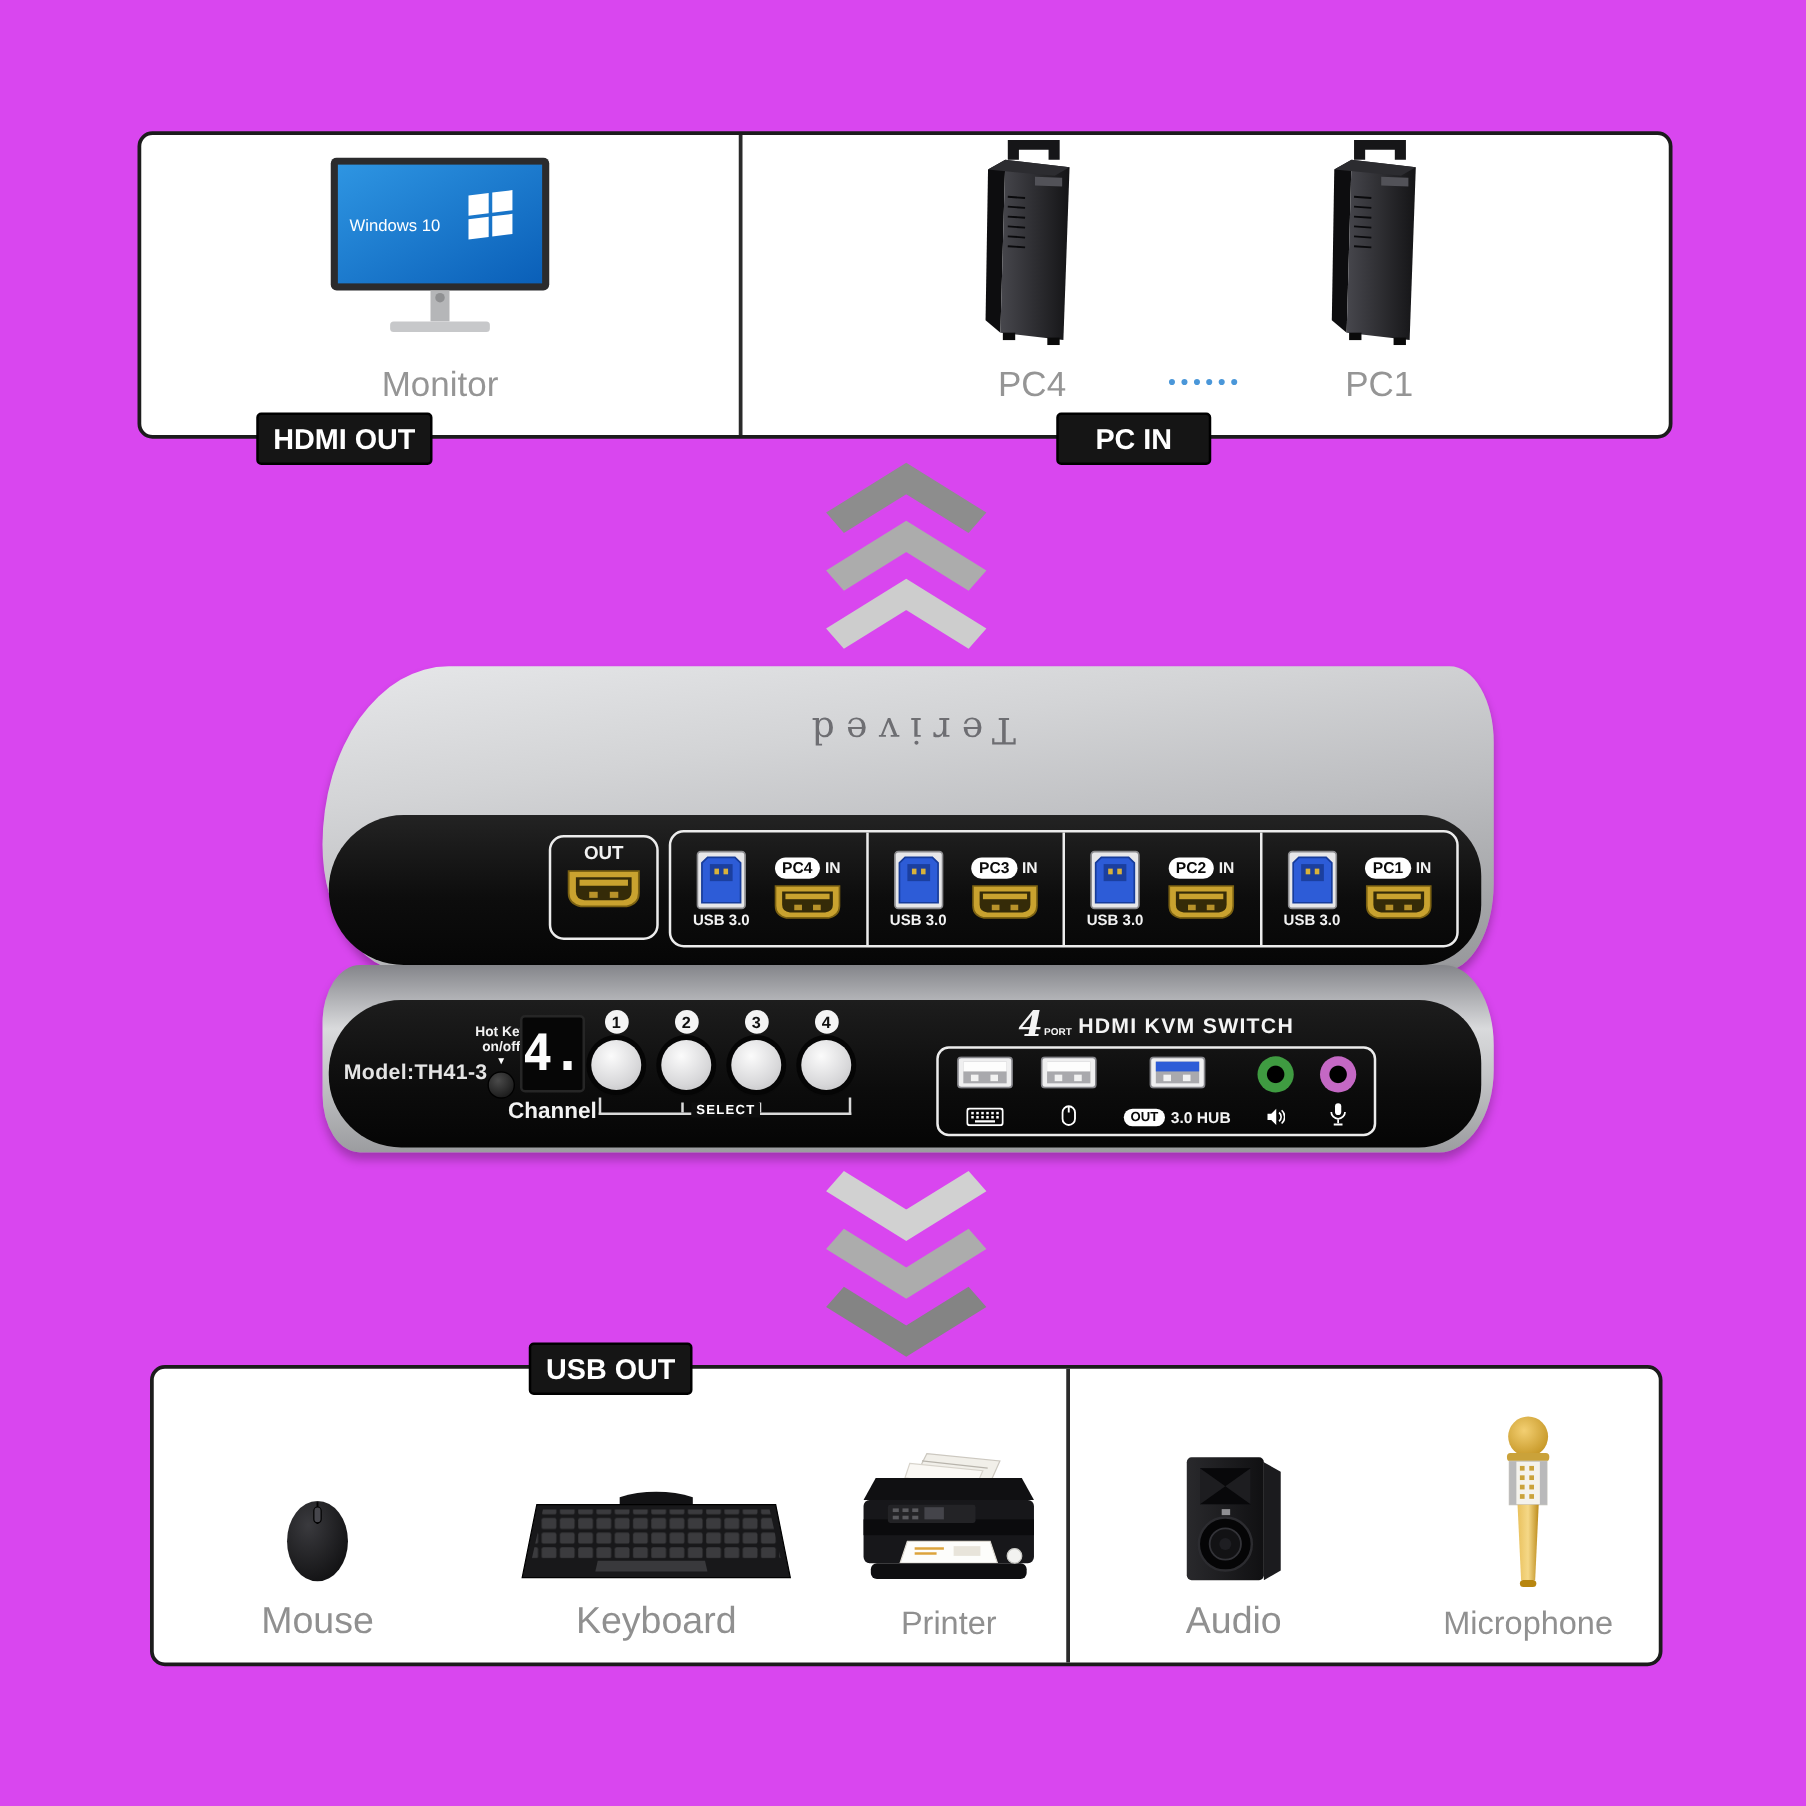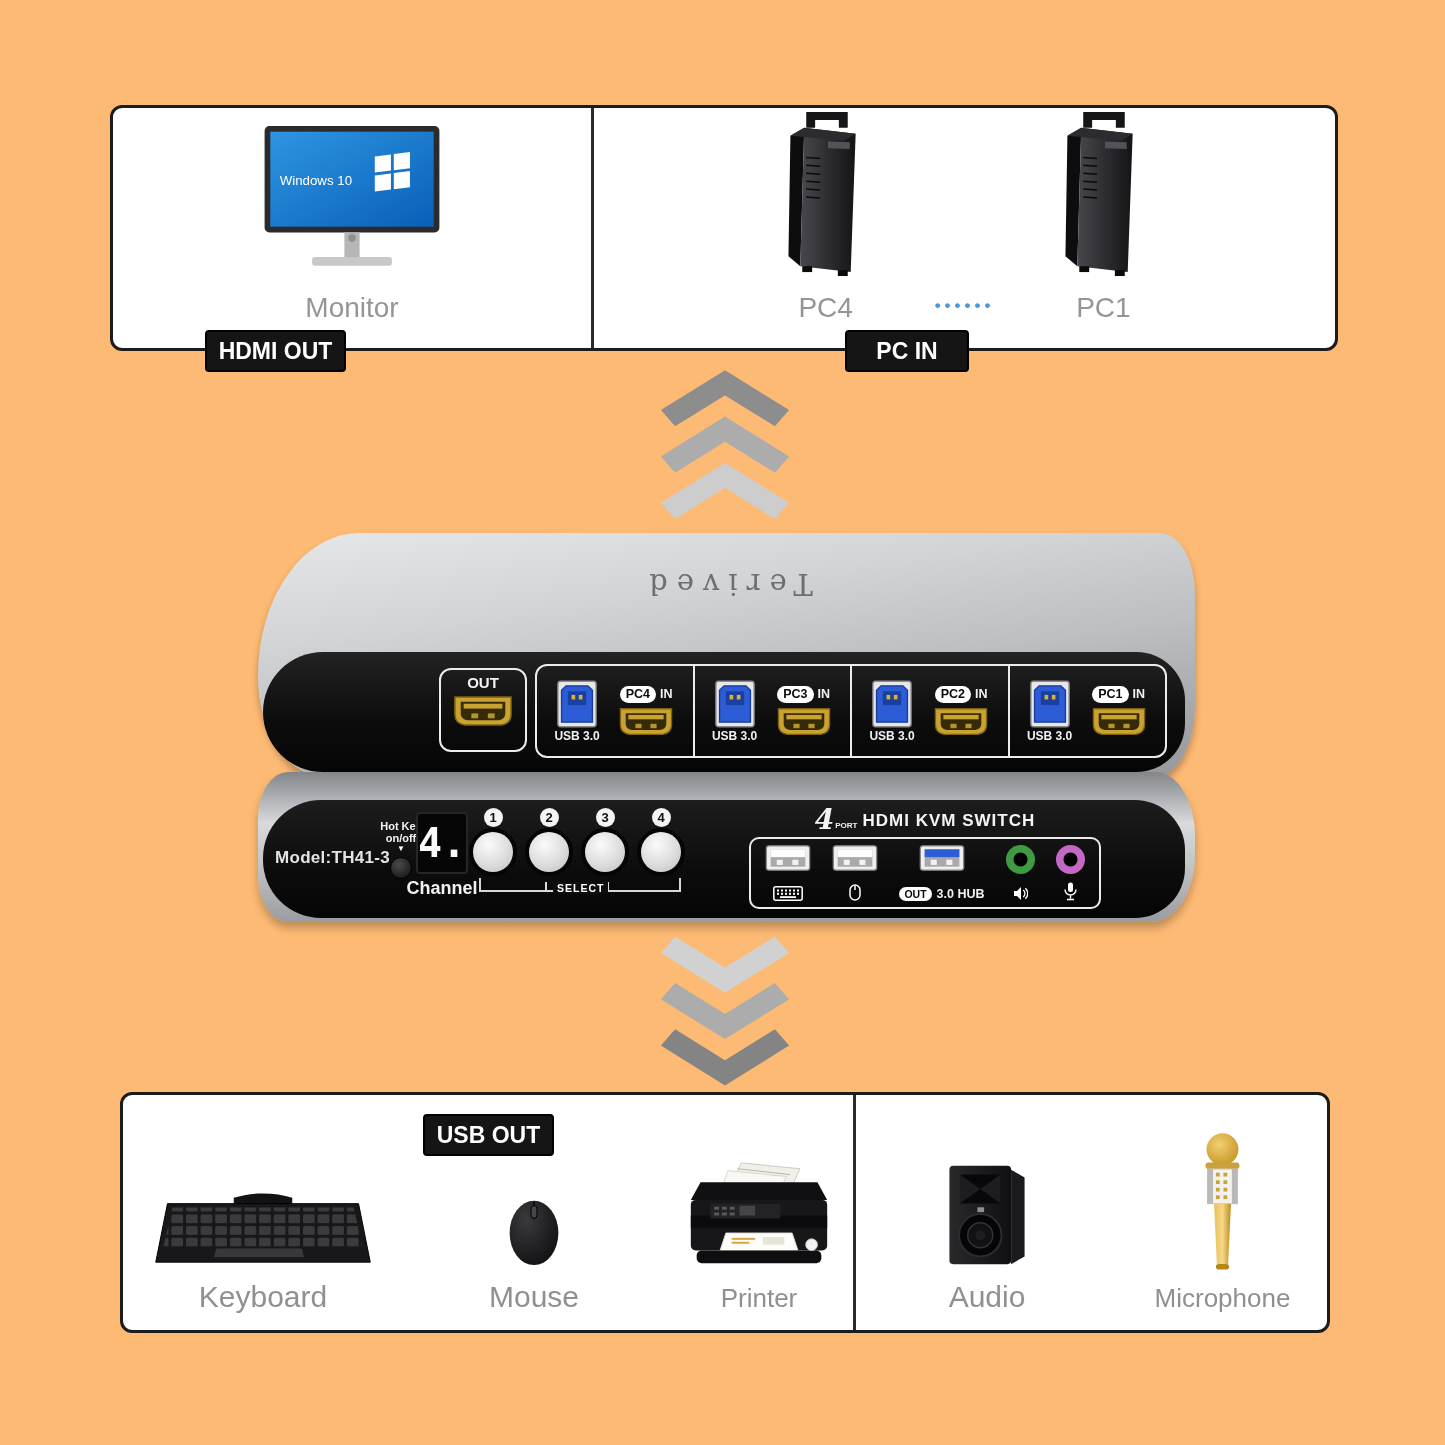--- a/index.html
+++ b/index.html
@@ -1,32 +1,32 @@
 <!DOCTYPE html>
 <html><head>
 <meta charset="utf-8">
 <style>
   html,body{margin:0;padding:0;background:#fff;}
-  #canvas{position:relative;width:1445px;height:1445px;background:#fdba74;overflow:hidden;
+  #canvas{position:relative;width:1445px;height:1445px;background:#d946ef;overflow:hidden;
           font-family:"Liberation Sans",sans-serif;}
   
   .obox{position:absolute;border:3px solid #1c1c1c;border-radius:12px;background:#fff;}
   #top-box{left:110px;top:105px;width:1222px;height:240px;display:flex;}
   #top-box .half-left{width:478px;display:flex;flex-direction:column;align-items:center;justify-content:flex-end;padding-bottom:24px;}
   #top-box .half-right{flex:1;border-left:3px solid #2a2a2a;display:flex;align-items:flex-end;justify-content:center;gap:58px;padding-bottom:24px;}
   .dev-label{color:#959595;font-size:28px;margin-top:14px;text-align:center;}
   .pc-block{display:flex;flex-direction:column;align-items:center;}
   .dots{color:#4a97d9;font-size:17px;font-weight:bold;letter-spacing:4px;margin-bottom:8px;}
   
   .badge{position:absolute;background:#151515;color:#fff;font-weight:bold;font-size:23px;
          display:flex;align-items:center;justify-content:center;border-radius:4px;z-index:6;
          border:2px solid #000;}
   #badge-hdmi-out{left:205px;top:330px;width:137px;height:38px;}
   #badge-pc-in{left:845px;top:330px;width:120px;height:38px;}
-  #badge-usb-out{left:423px;top:1074px;width:127px;height:38px;margin-top:40px;}
+  #badge-usb-out{left:423px;top:1074px;width:127px;height:38px;}
   
   .chev{position:absolute;left:660px;width:130px;height:160px;}
   #chev-up{top:366px;}
   #chev-down{top:928px;}
   
   #device-rear{position:absolute;left:258px;top:533px;width:937px;height:244px;
      background:linear-gradient(172deg,#e6e7e9 0%,#d3d4d6 30%,#bdbec1 58%,#96979a 100%);
      border-radius:120px 42px 48px 80px / 170px 72px 84px 120px;
      box-shadow:0 5px 7px rgba(0,0,0,.28);}
   #brand{position:absolute;left:0;right:0;top:34px;text-align:center;
@@ -443,47 +443,47 @@
     </div>
   </div>
 
   <svg id="chev-down" class="chev" viewBox="0 0 130 190" preserveAspectRatio="none">
     <polyline points="8,20 65,62 122,20" stroke="#d1d1d1" stroke-width="24" fill="none"></polyline>
     <polyline points="8,75 65,117 122,75" stroke="#acacac" stroke-width="24" fill="none"></polyline>
     <polyline points="8,130 65,172 122,130" stroke="#848484" stroke-width="24" fill="none"></polyline>
   </svg>
 
   <div id="bottom-box" class="obox">
+    <div id="sec-mouse" class="b-sec">
+      <svg class="img" width="60" height="78" viewBox="0 0 60 80">
+        <defs>
+            <radialGradient id="mg" cx="0.35" cy="0.3" r="0.9">
+          <stop offset="0" stop-color="#3a3a3e"></stop>
+              <stop offset="1" stop-color="#0a0a0b"></stop>
+            </radialGradient>
+          </defs>
+        <ellipse cx="30" cy="44" rx="25" ry="33" fill="url(#mg)"></ellipse>
+        <line x1="30" y1="12" x2="30" y2="30" stroke="#000" stroke-width="1.5"></line>
+        <rect x="27" y="16" width="6" height="13" rx="3" fill="#46464c" stroke="#000"></rect>
+      </svg>
+      <div class="b-label">Mouse</div>
+    </div>
     <div id="sec-keyboard" class="b-sec">
       <svg class="img" width="228" height="78" viewBox="0 0 220 80">
         <defs>
             <pattern id="kbk" width="15" height="12" patternUnits="userSpaceOnUse">
           <rect x="1" y="1" width="12" height="9" rx="1.5" fill="#3b3b3e"></rect>
             </pattern>
           </defs>
         <path d="M80,8 C98,2 122,2 140,8 L140,16 L80,16 Z" fill="#121214"></path>
         <path d="M12,14 L208,14 L220,74 L0,74 Z" fill="#18181a" stroke="#000"></path>
         <path d="M17,18 L203,18 L212,58 L8,58 Z" fill="url(#kbk)"></path>
         <path d="M62,60 L150,60 L152,69 L60,69 Z" fill="#39393c"></path>
       </svg>
       <div class="b-label">Keyboard</div>
-    </div>
-    <div id="sec-mouse" class="b-sec">
-      <svg class="img" width="60" height="78" viewBox="0 0 60 80">
-        <defs>
-            <radialGradient id="mg" cx="0.35" cy="0.3" r="0.9">
-          <stop offset="0" stop-color="#3a3a3e"></stop>
-              <stop offset="1" stop-color="#0a0a0b"></stop>
-            </radialGradient>
-          </defs>
-        <ellipse cx="30" cy="44" rx="25" ry="33" fill="url(#mg)"></ellipse>
-        <line x1="30" y1="12" x2="30" y2="30" stroke="#000" stroke-width="1.5"></line>
-        <rect x="27" y="16" width="6" height="13" rx="3" fill="#46464c" stroke="#000"></rect>
-      </svg>
-      <div class="b-label">Mouse</div>
     </div>
     <div id="sec-printer" class="b-sec">
       <svg class="img" width="158" height="112" viewBox="0 0 160 115">
         <polygon points="62,4 122,10 114,28 54,20" fill="#f1efe9" stroke="#ccc8c0"></polygon>
         <polygon points="48,12 108,18 102,32 44,24" fill="#faf8f4" stroke="#d8d4cc"></polygon>
         <line x1="58" y1="10" x2="112" y2="16" stroke="#b8b4ac" stroke-width="1"></line>
         <polygon points="20,24 140,24 150,42 10,42" fill="#101012"></polygon>
         <rect x="10" y="42" width="140" height="52" rx="5" fill="#17171a"></rect>
         <rect x="10" y="58" width="140" height="13" fill="#0b0b0d"></rect>
         <rect x="30" y="46" width="72" height="15" rx="2" fill="#232326"></rect>

